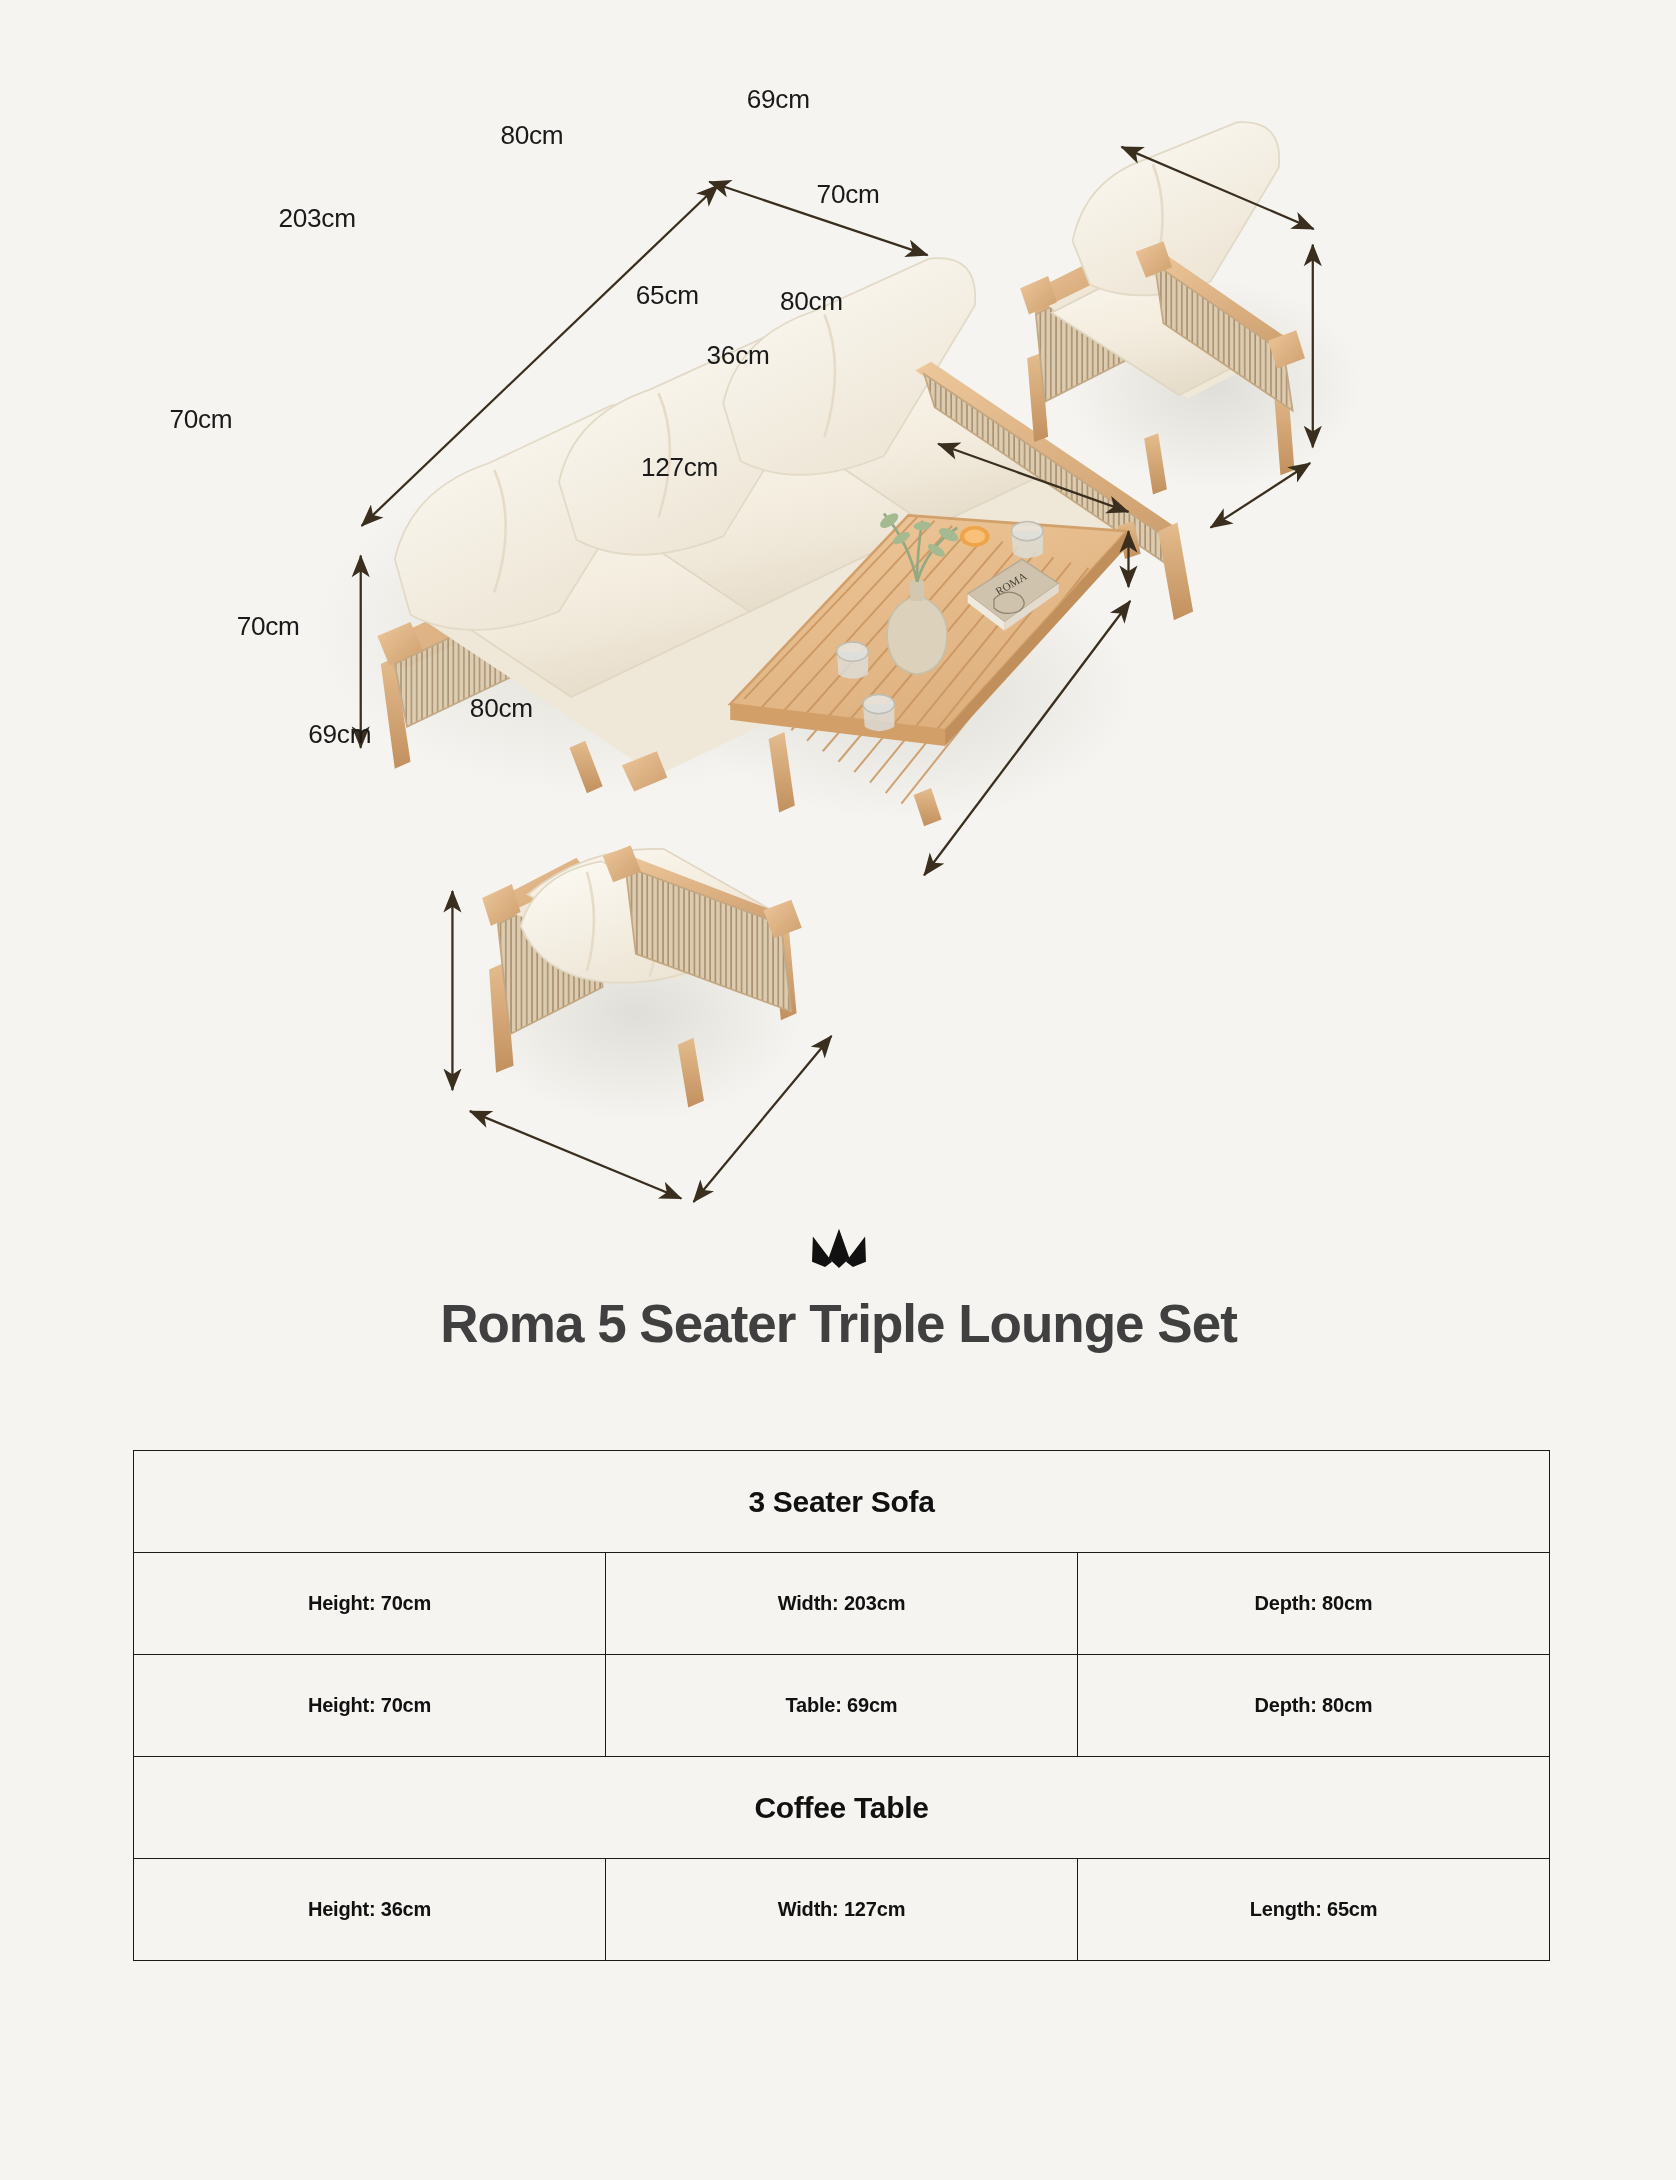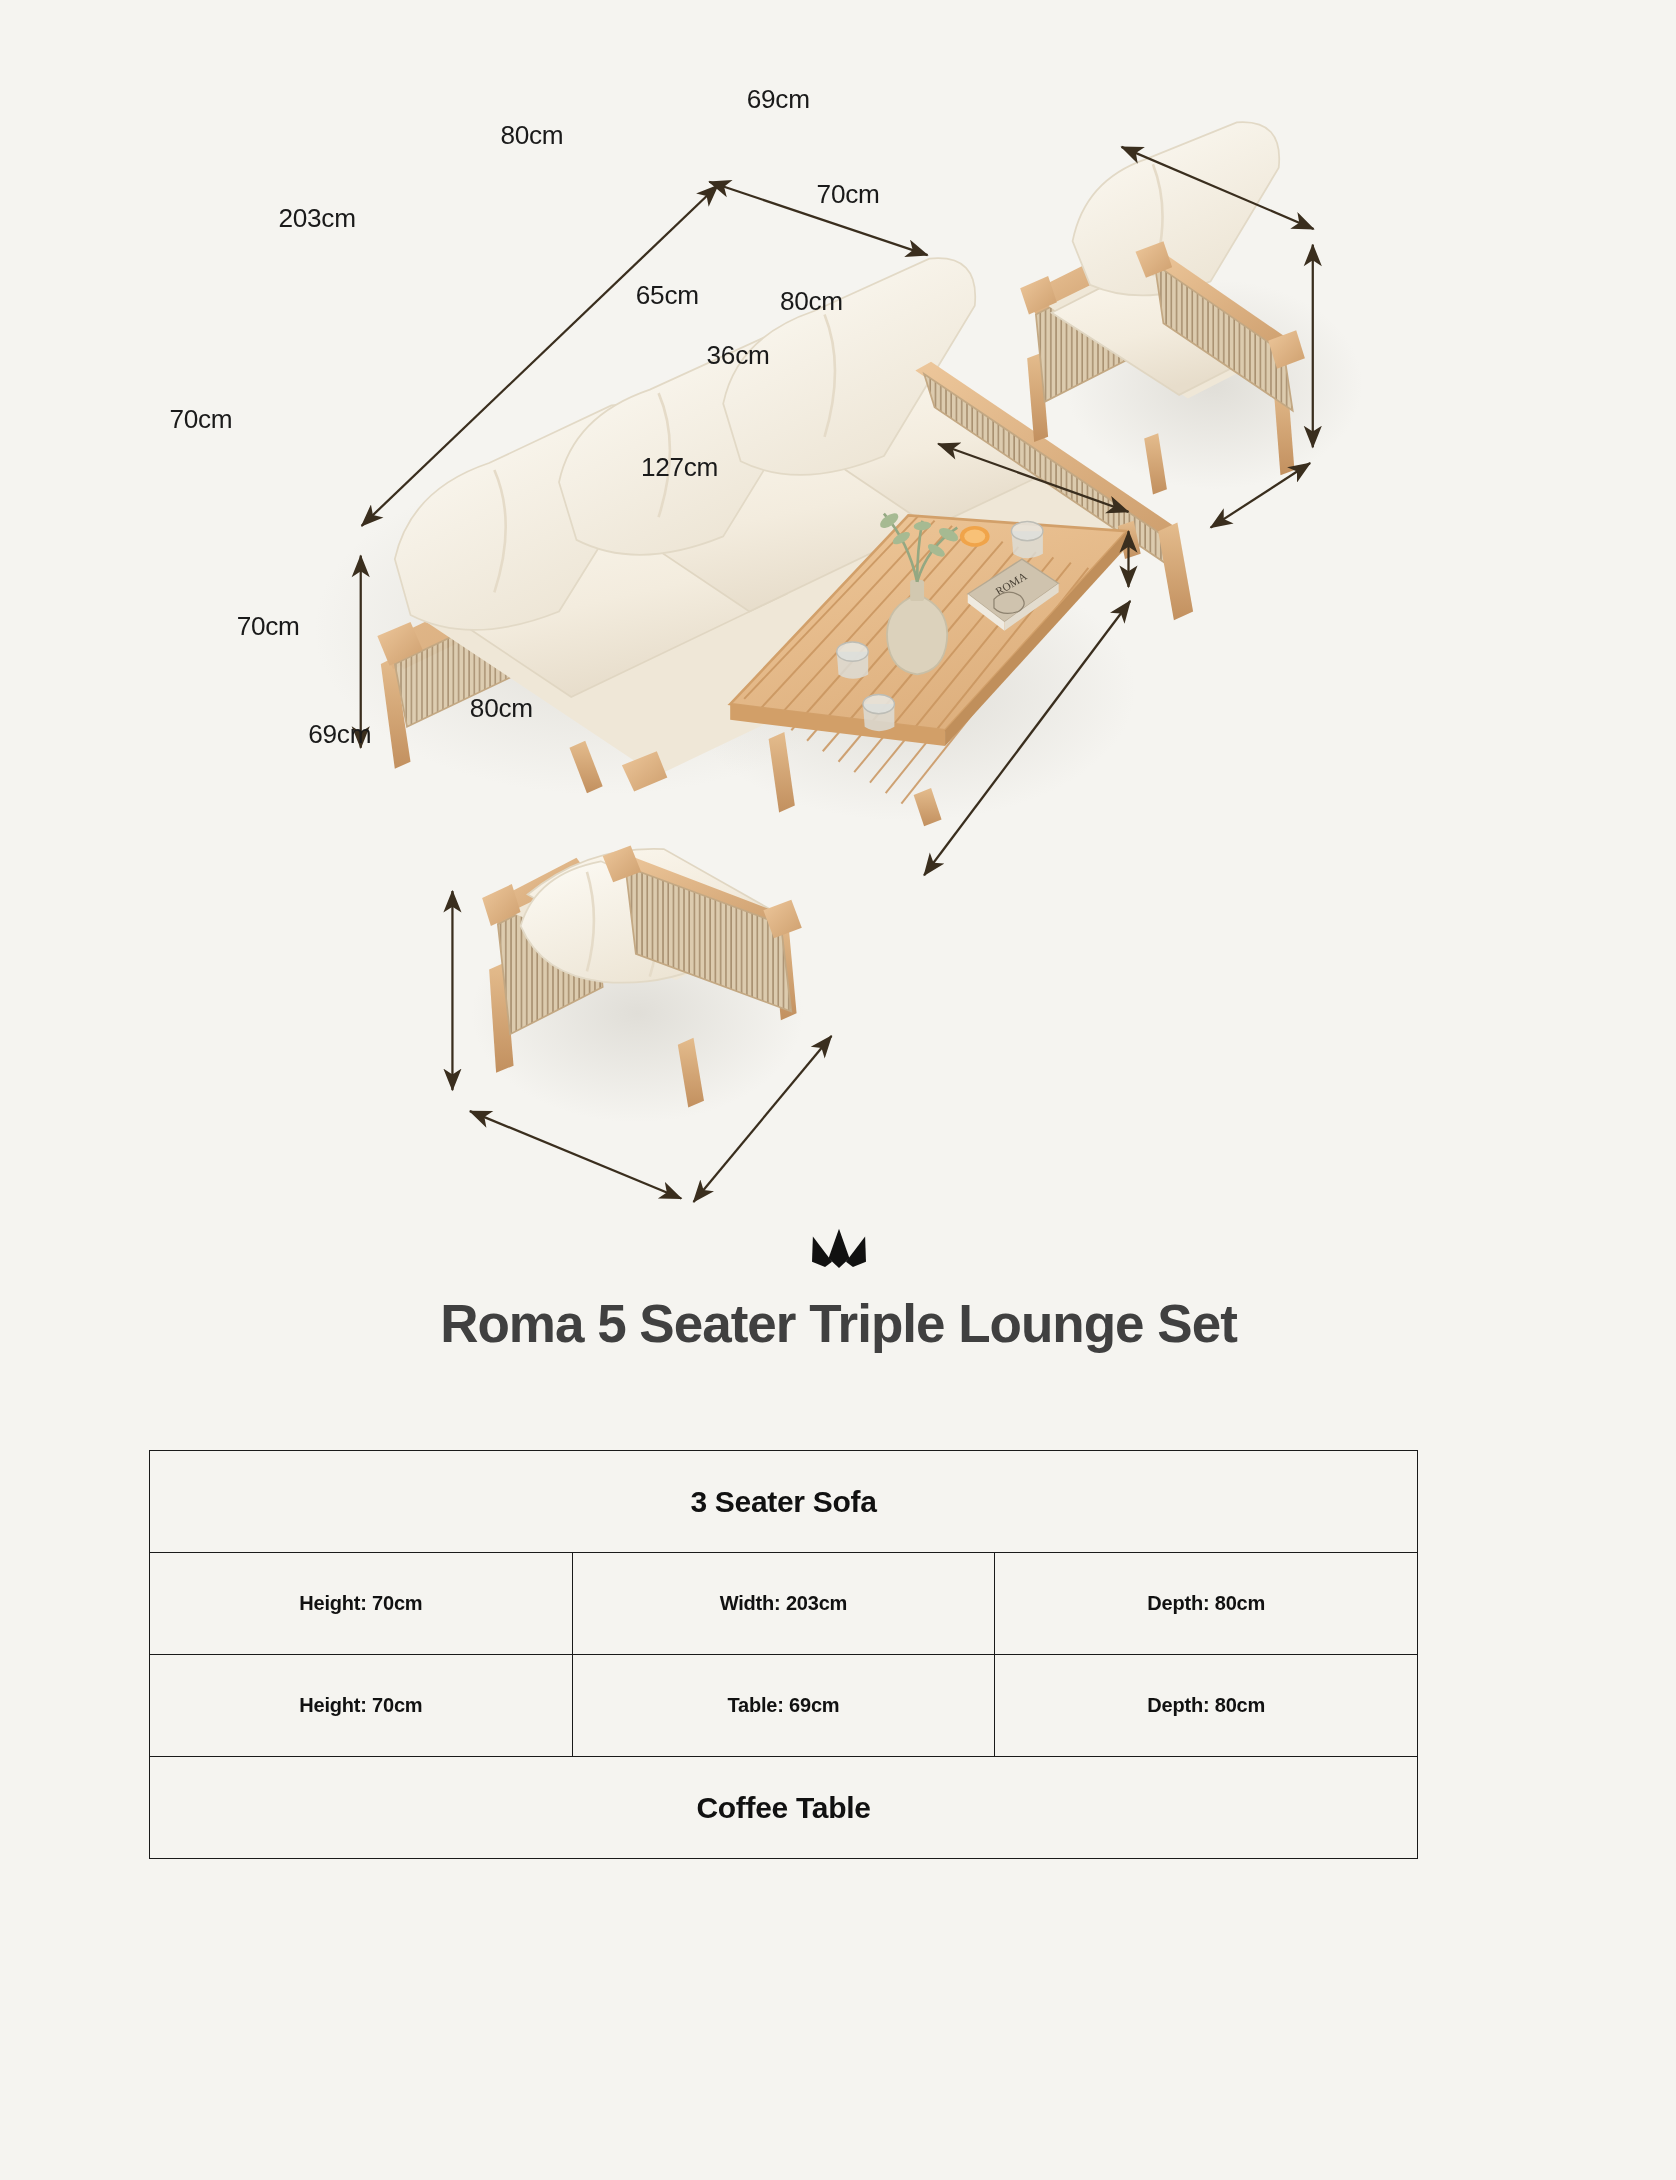--- a/index.html
+++ b/index.html
@@ -62,22 +62,21 @@
     letter-spacing: -1px;
     color: #404040;
     line-height: 1.1;
   }
 
   
   #spec-table-wrap {
     position: absolute;
     left: 133px;
     top: 1450px;
-    width: 1269px;
-    margin-left: 16px;
+    width: 1417px;
   }
   table#spec-table {
     width: 100%;
     border-collapse: collapse;
     table-layout: fixed;
   }
   table#spec-table td {
     border: 0.9px solid #1a1a1a;
     text-align: center;
     vertical-align: middle;
@@ -386,16 +385,21 @@
         <td class="spec-cell">Depth: 80cm</td>
       </tr>
       <tr>
         <td class="spec-cell">Height: 70cm</td>
         <td class="spec-cell">Table: 69cm</td>
         <td class="spec-cell">Depth: 80cm</td>
       </tr>
       <tr>
         <td class="group-head" colspan="3">Coffee Table</td>
       </tr>
+      <tr>
+        <td class="spec-cell">Height: 36cm</td>
+        <td class="spec-cell">Width: 127cm</td>
+        <td class="spec-cell">Length: 65cm</td>
+      </tr>
     </tbody>
   </table>
 </div>
 
 
 </body></html>

